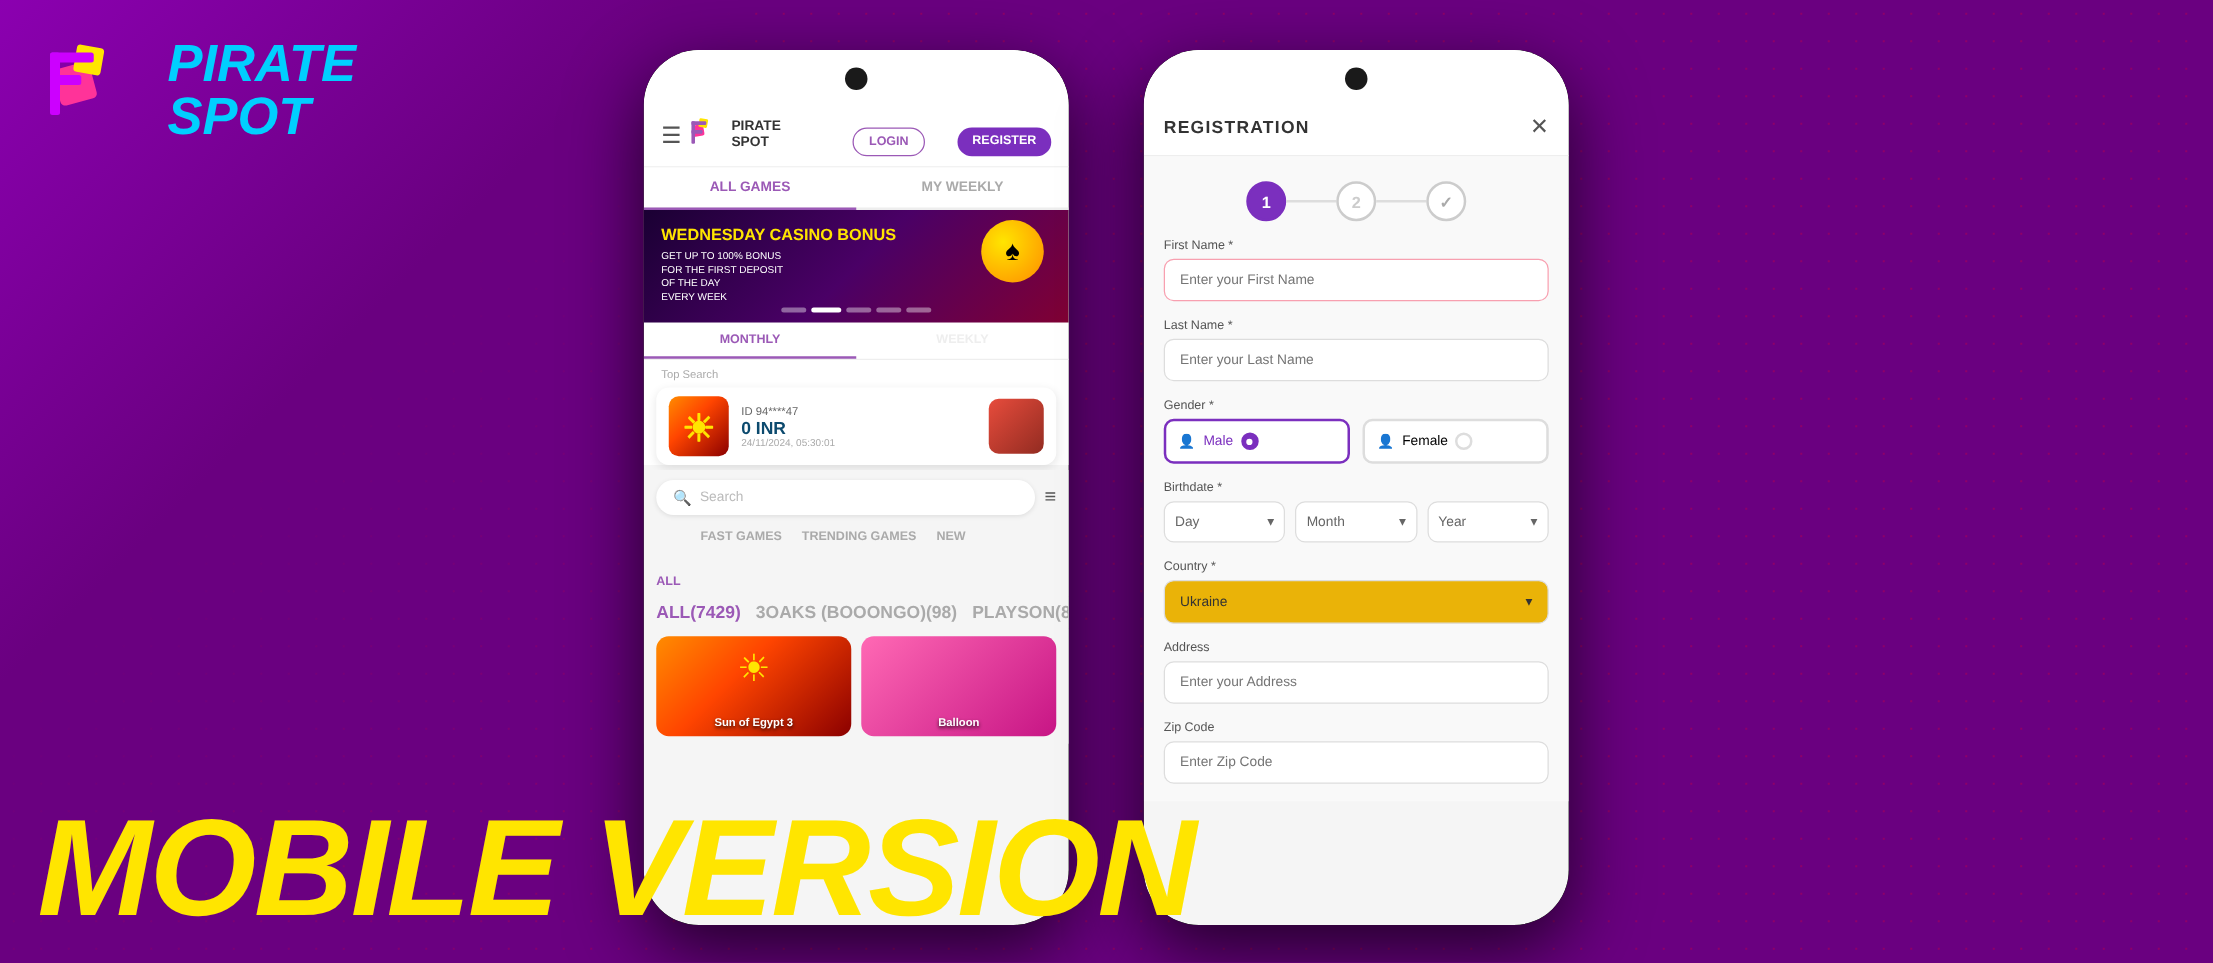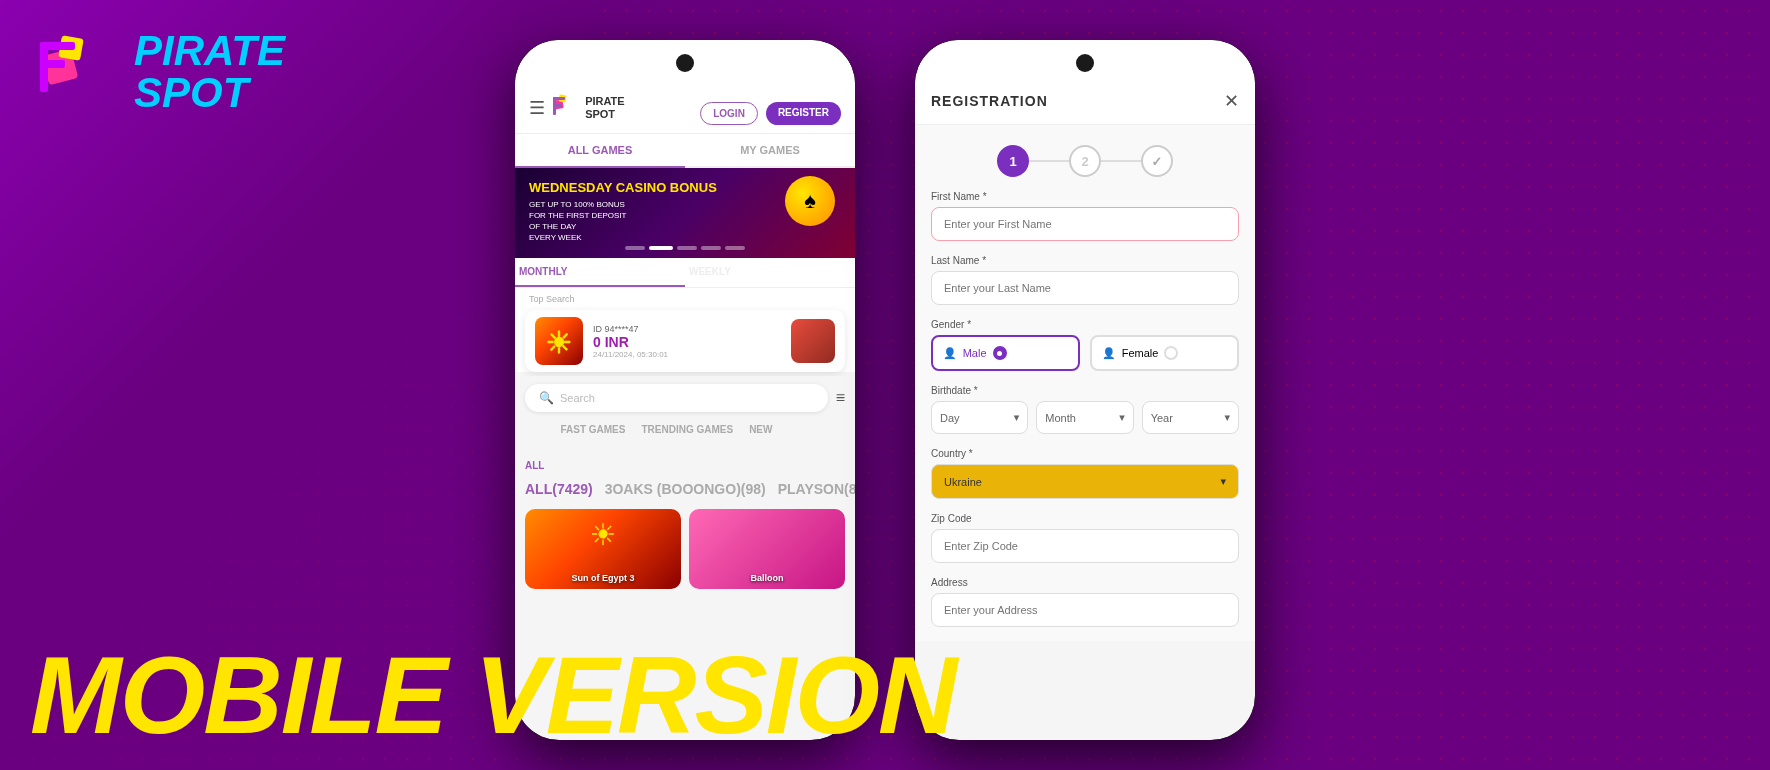--- a/index.html
+++ b/index.html
@@ -143,21 +143,21 @@
 
     .phone1-logo-text {
       font-size: 11px;
       font-weight: 900;
       color: #333;
       line-height: 1.1;
     }
 
     .phone1-header-right {
       display: flex;
-      gap: 8px;
+      gap: 26px;
       margin-top: 12px;
     }
 
     .btn-login {
       padding: 5px 12px;
       border: 1.5px solid #9b59b6;
       border-radius: 16px;
       background: white;
       color: #9b59b6;
       font-size: 10px;
@@ -263,21 +263,21 @@
     }
 
     .phone1-winners-tabs {
       display: flex;
       border-bottom: 1px solid #eee;
     }
 
     .winners-tab {
       flex: 1;
       padding: 8px 4px;
-      text-align: left;
+      text-align: center;
       font-size: 10px;
       font-weight: 700;
       color: #aaa;
     }
 
     .winners-tab.active {
       color: #9b59b6;
       border-bottom: 2px solid #9b59b6;
     }
 
@@ -321,21 +321,21 @@
     }
 
     .winner-id {
       font-size: 9px;
       color: #666;
     }
 
     .winner-amount {
       font-size: 14px;
       font-weight: 900;
-      color: #a21caf;
+      color: #0c4a6e;
     }
 
     .winner-date {
       font-size: 8px;
       color: #aaa;
     }
 
     .winner-thumb-right {
       width: 44px;
       height: 44px;
@@ -690,21 +690,21 @@
           </div>
         </div>
         <div class="phone1-header-right">
           <div class="btn-login">LOGIN</div>
           <div class="btn-register">REGISTER</div>
         </div>
       </div>
 
       <div class="phone1-tabs">
         <div class="phone1-tab active">ALL GAMES</div>
-        <div class="phone1-tab">MY GAMES</div>
+        <div class="phone1-tab">MY WEEKLY</div>
       </div>
 
       <div class="phone1-banner">
         <div class="phone1-banner-text">WEDNESDAY CASINO BONUS</div>
         <div class="phone1-banner-sub">GET UP TO 100% BONUS<br>FOR THE FIRST DEPOSIT<br>OF THE DAY<br>EVERY WEEK</div>
         <div class="phone1-banner-coin">♠</div>
         <div class="phone1-banner-dots">
           <div class="banner-dot"></div>
           <div class="banner-dot active"></div>
           <div class="banner-dot"></div>
@@ -829,26 +829,26 @@
 
         <div class="form-group">
           <label class="form-label">Country *</label>
           <div class="country-select">
             <span>Ukraine</span>
             <span>▾</span>
           </div>
         </div>
 
         <div class="form-group">
+          <label class="form-label">Address</label>
+          <input class="form-input" type="text" placeholder="Enter your Address" style="">
+        </div>
+
+        <div class="form-group">
           <label class="form-label">Zip Code</label>
           <input class="form-input" type="text" placeholder="Enter Zip Code" style="">
         </div>
 
-        <div class="form-group">
-          <label class="form-label">Address</label>
-          <input class="form-input" type="text" placeholder="Enter your Address" style="">
-        </div>
-
       </div>
     </div>
   </div>
 
 </div>
 
 </body></html>

